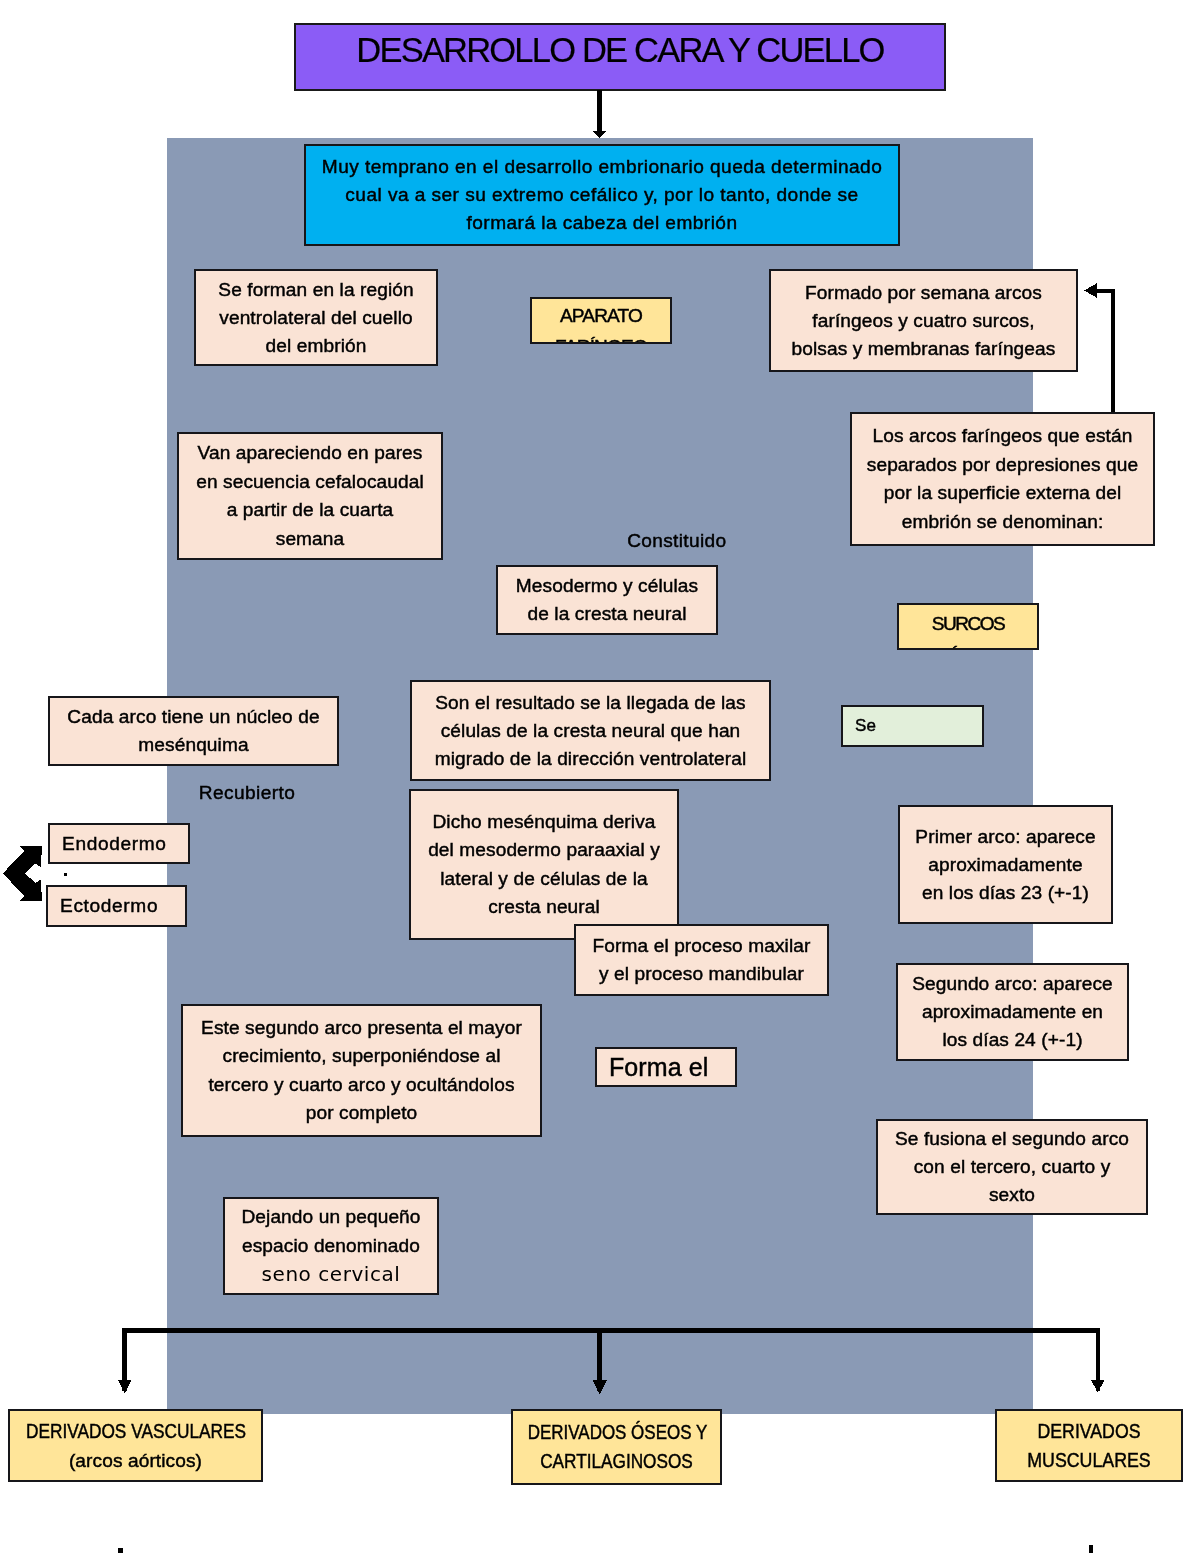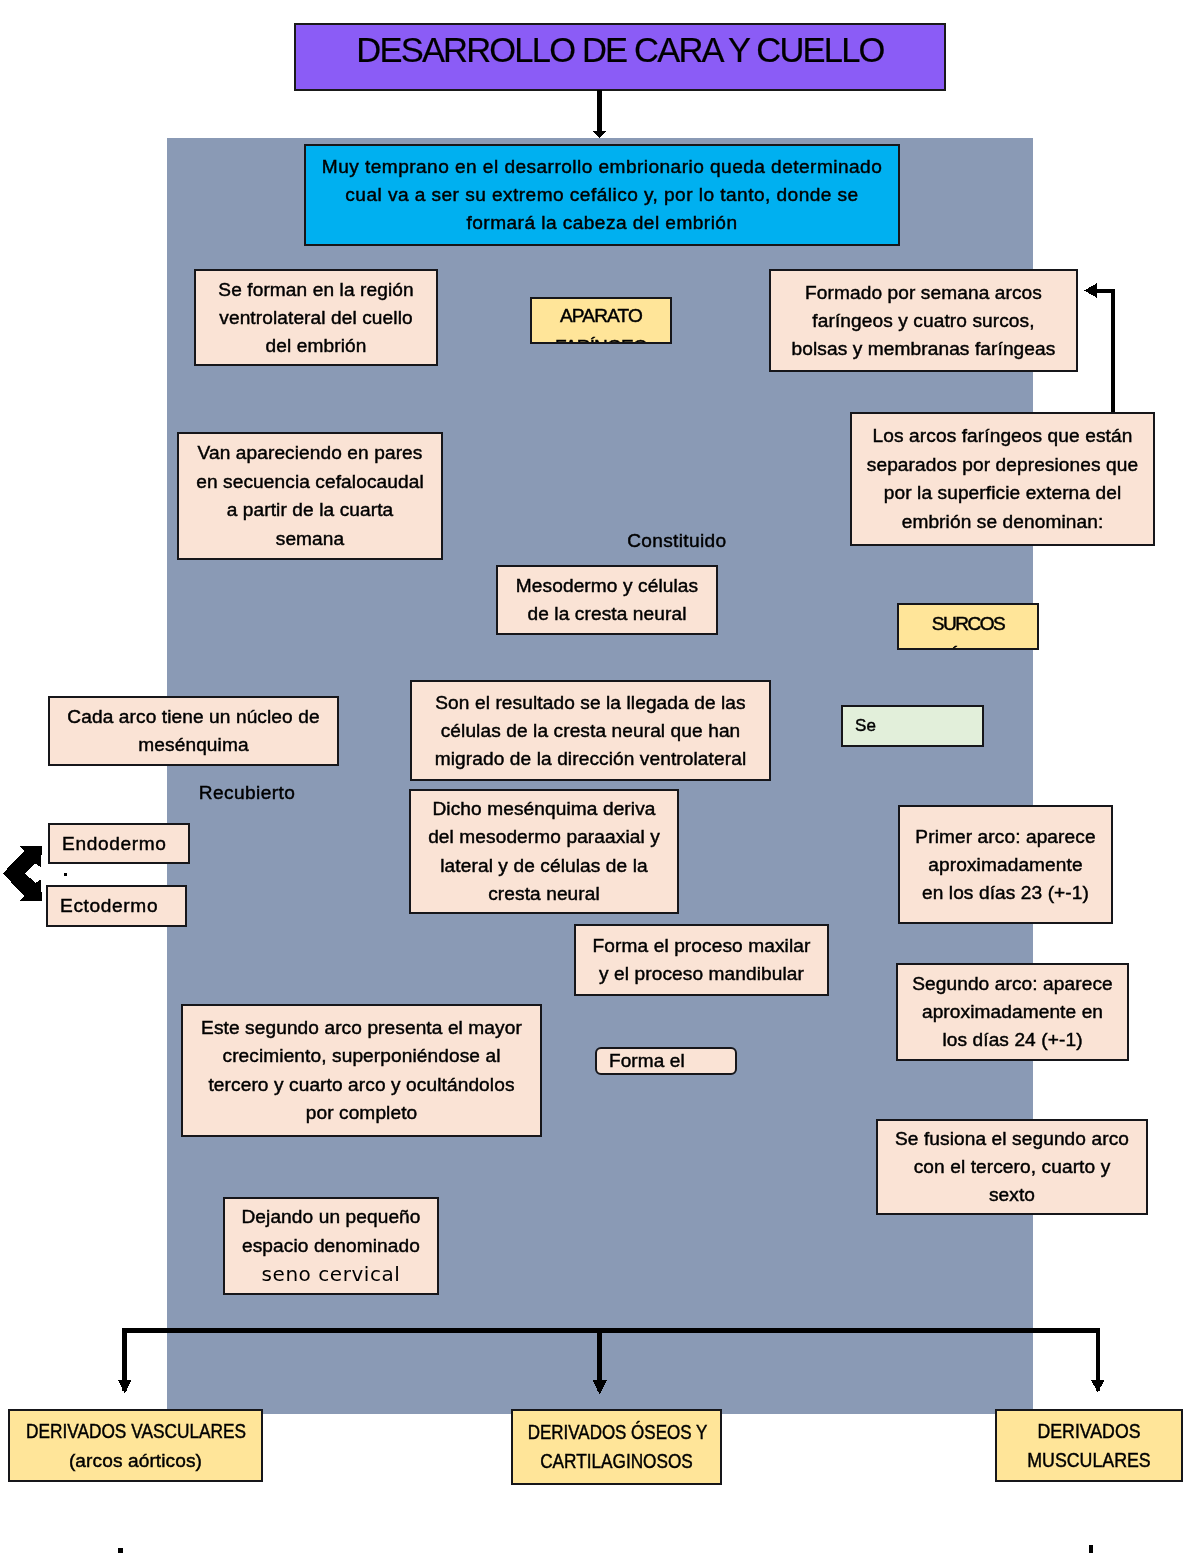--- a/index.html
+++ b/index.html
@@ -101,21 +101,21 @@
     <span class="ln">Son el resultado se la llegada de las</span>
     <span class="ln">células de la cresta neural que han</span>
     <span class="ln">migrado de la dirección ventrolateral</span>
   </span>
 </div>
 <div class="abs node f-green lalign" style="left:841px;top:705px;width:143px;height:42px;font-size:17px;line-height:22px;">
   <span class="t">
     <span class="ln">Se</span>
   </span>
 </div>
-<div class="abs node f-peach" style="left:409px;top:789px;width:270px;height:125px;font-size:19.1px;line-height:28.5px;">
+<div class="abs node f-peach" style="left:409px;top:789px;width:270px;height:151px;font-size:19.1px;line-height:28.5px;">
   <span class="t">
     <span class="ln">Dicho mesénquima deriva</span>
     <span class="ln">del mesodermo paraaxial y</span>
     <span class="ln">lateral y de células de la</span>
     <span class="ln">cresta neural</span>
   </span>
 </div>
 <div class="abs node f-peach lalign" style="left:48px;top:823px;width:142px;height:41px;font-size:19.1px;line-height:22px;letter-spacing:0.65px;">
   <span class="t">
     <span class="ln">Endodermo</span>
@@ -147,21 +147,21 @@
   </span>
 </div>
 <div class="abs node f-peach" style="left:181px;top:1004px;width:361px;height:133px;font-size:19.1px;line-height:28.5px;">
   <span class="t">
     <span class="ln">Este segundo arco presenta el mayor</span>
     <span class="ln">crecimiento, superponiéndose al</span>
     <span class="ln">tercero y cuarto arco y ocultándolos</span>
     <span class="ln">por completo</span>
   </span>
 </div>
-<div class="abs node f-peach lalign" style="left:595px;top:1047px;width:142px;height:28px;font-size:19px;line-height:22px;border-radius:6px;">
+<div class="abs node f-peach lalign" style="left:595px;top:1047px;width:142px;height:40px;font-size:25px;line-height:22px;">
   <span class="t">
     <span class="ln">Forma el</span>
   </span>
 </div>
 <div class="abs node f-peach" style="left:876px;top:1119px;width:272px;height:96px;font-size:19.1px;line-height:28px;">
   <span class="t">
     <span class="ln">Se fusiona el segundo arco</span>
     <span class="ln">con el tercero, cuarto y</span>
     <span class="ln">sexto</span>
   </span>

